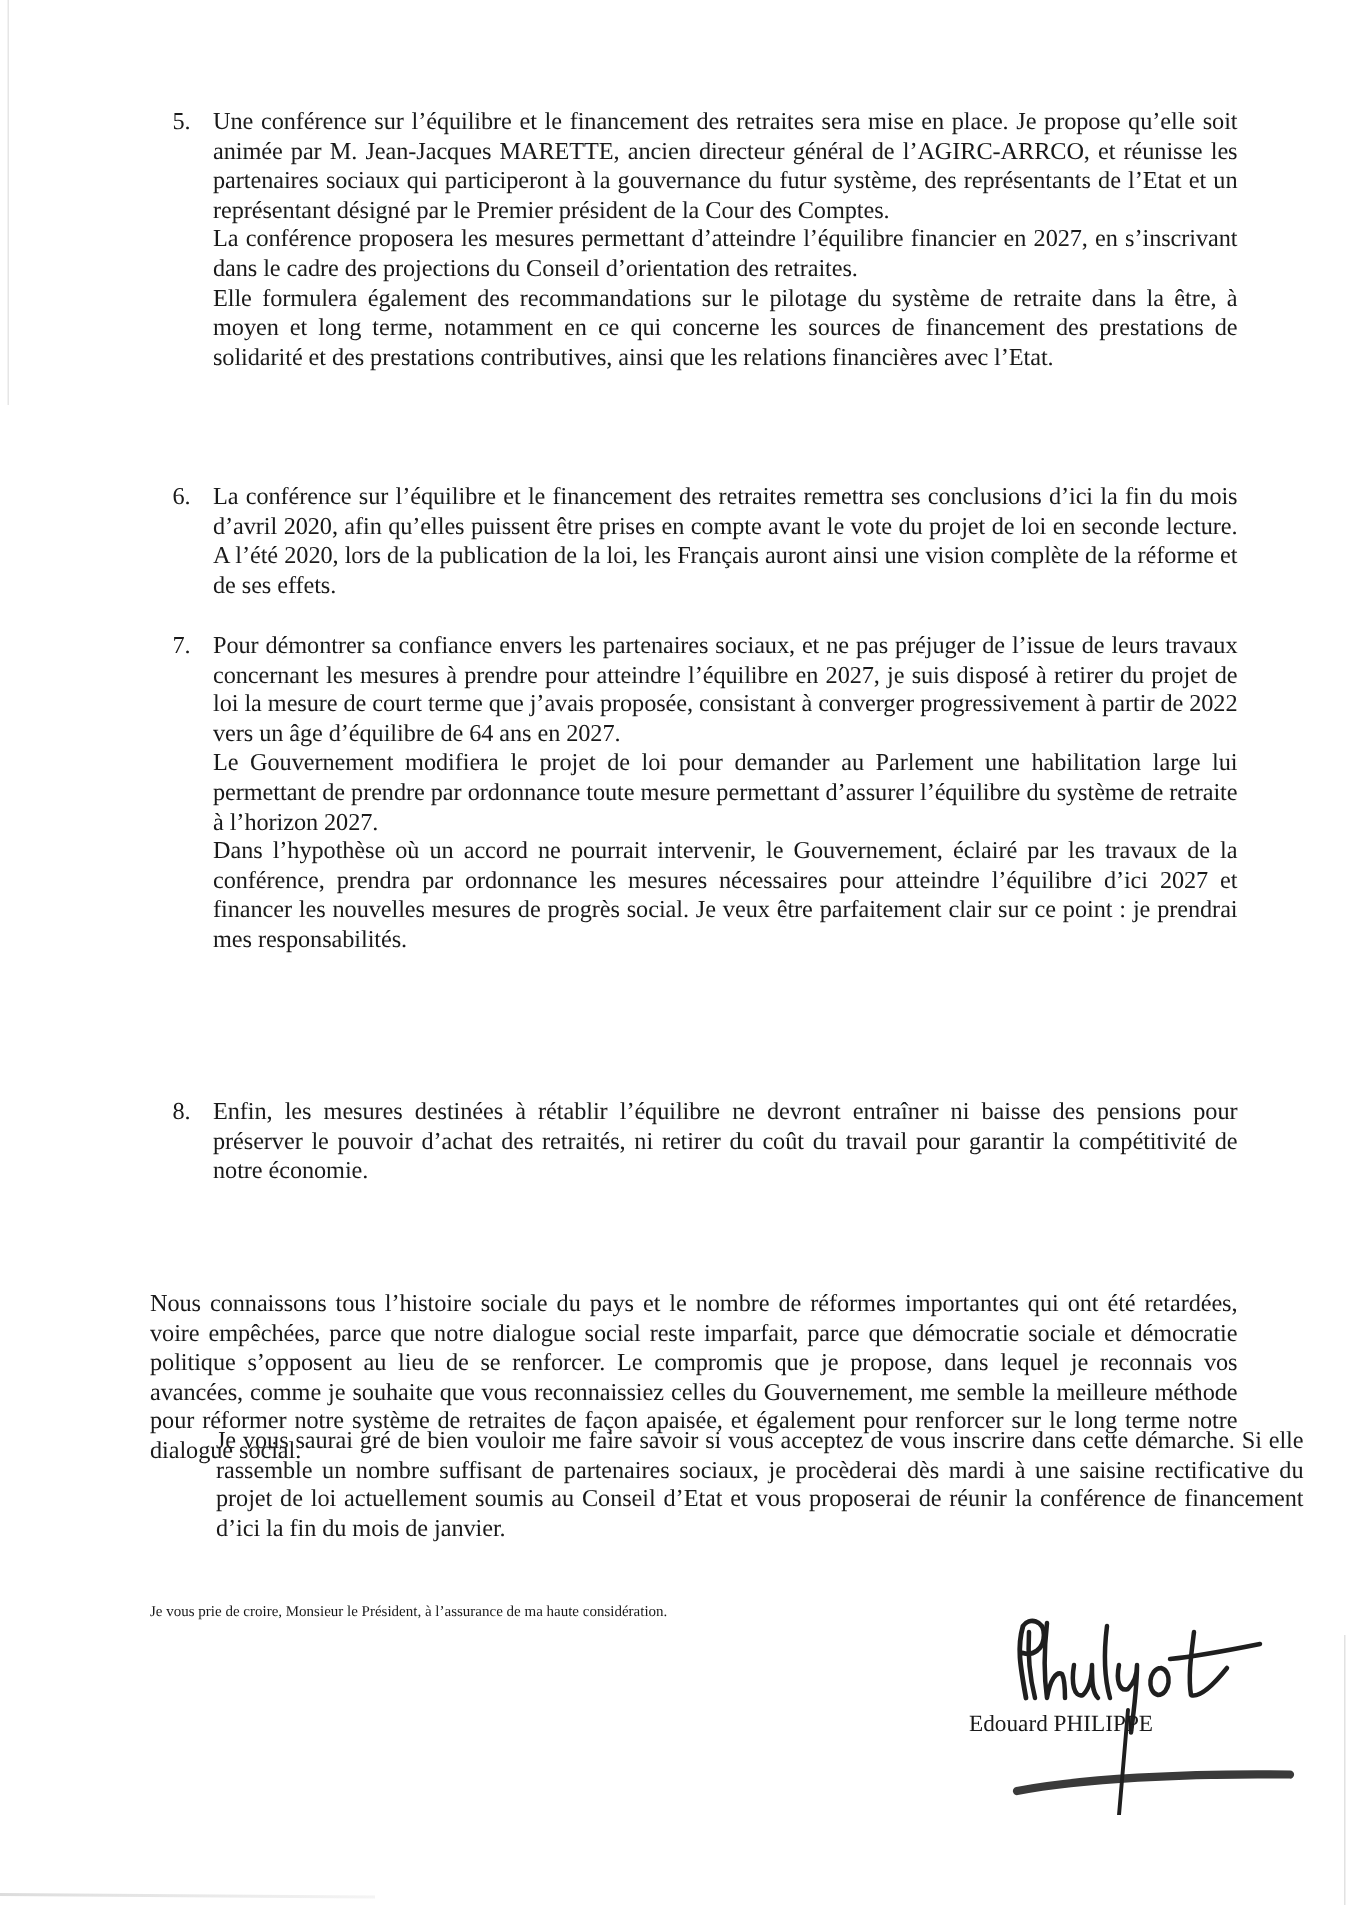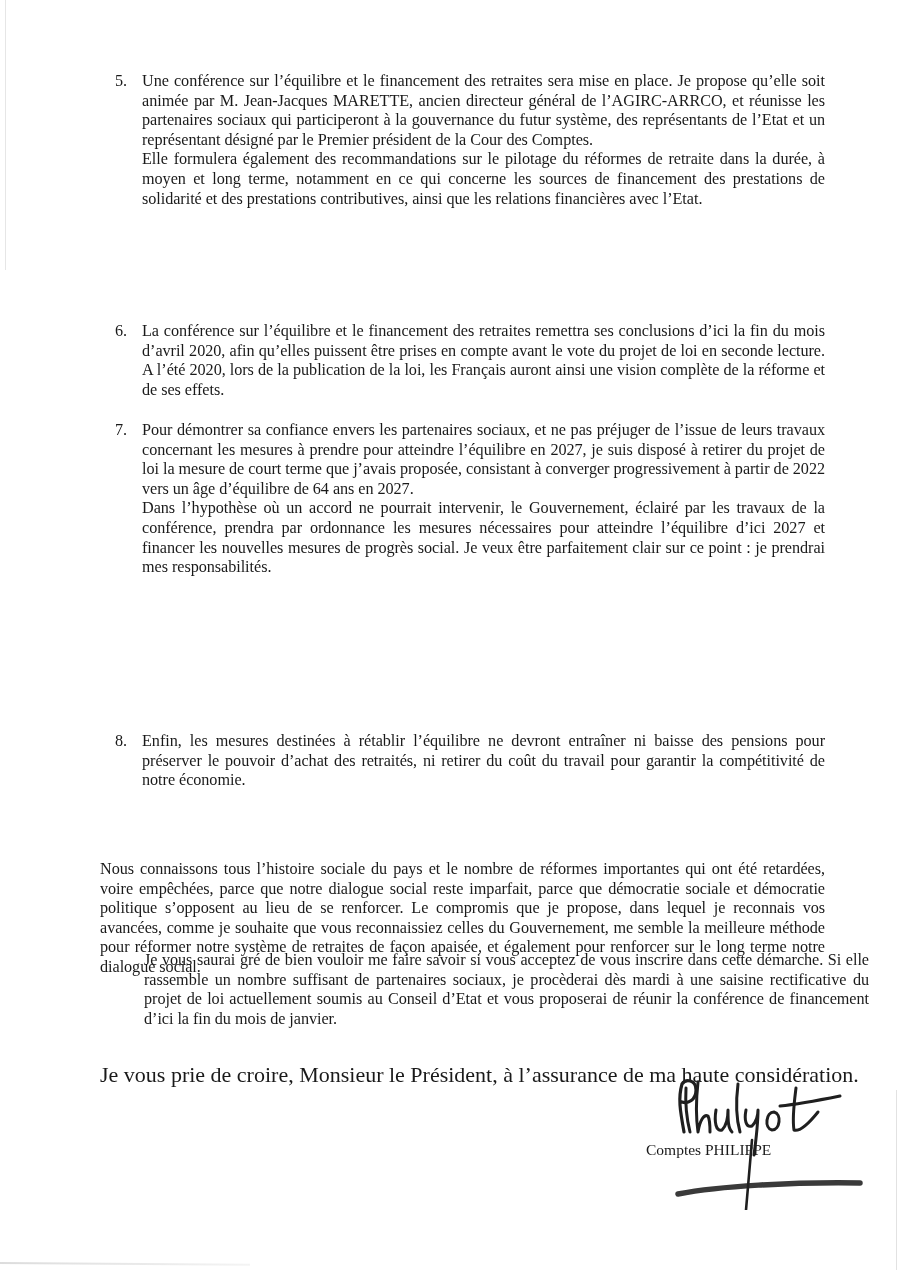--- a/index.html
+++ b/index.html
@@ -64,21 +64,21 @@
       text-align: justify;
     }
     .para {
       left: 100px;
       width: 725px;
     }
     .closing {
       position: absolute;
       left: 100px;
       top: 1065px;
-      font-size: 22px;
+      font-size: 10px;
       line-height: 19.6px;
     }
     .signature {
       position: absolute;
       left: 640px;
       top: 1070px;
       width: 230px;
       height: 140px;
     }
     .signatory {
@@ -94,31 +94,33 @@
 <body>
 
 <div class="page">
   <div class="scan-edge-left"></div>
   <div class="scan-edge-right"></div>
   <div class="scan-edge-bottom"></div>
 
   <div class="block item" style="top:72px;">
     <span class="num">5.</span>
     <p>Une conférence sur l’équilibre et le financement des retraites sera mise en place. Je propose qu’elle soit animée par M. Jean-Jacques MARETTE, ancien directeur général de l’AGIRC-ARRCO, et réunisse les partenaires sociaux qui participeront à la gouvernance du futur système, des représentants de l’Etat et un représentant désigné par le Premier président de la Cour des Comptes.</p>
-    <p>Elle formulera également des recommandations sur le pilotage du réformes de retraite dans la durée, à moyen et long terme, notamment en ce qui concerne les sources de financement des prestations de solidarité et des prestations contributives, ainsi que les relations financières avec l’Etat.</p>
+    <p>La conférence proposera les mesures permettant d’atteindre l’équilibre financier en 2027, en s’inscrivant dans le cadre des projections du Conseil d’orientation des retraites.</p>
+    <p>Elle formulera également des recommandations sur le pilotage du système de retraite dans la être, à moyen et long terme, notamment en ce qui concerne les sources de financement des prestations de solidarité et des prestations contributives, ainsi que les relations financières avec l’Etat.</p>
   </div>
 
   <div class="block item" style="top:322px;">
     <span class="num">6.</span>
     <p>La conférence sur l’équilibre et le financement des retraites remettra ses conclusions d’ici la fin du mois d’avril 2020, afin qu’elles puissent être prises en compte avant le vote du projet de loi en seconde lecture. A l’été 2020, lors de la publication de la loi, les Français auront ainsi une vision complète de la réforme et de ses effets.</p>
   </div>
 
   <div class="block item" style="top:421px;">
     <span class="num">7.</span>
     <p>Pour démontrer sa confiance envers les partenaires sociaux, et ne pas préjuger de l’issue de leurs travaux concernant les mesures à prendre pour atteindre l’équilibre en 2027, je suis disposé à retirer du projet de loi la mesure de court terme que j’avais proposée, consistant à converger progressivement à partir de 2022 vers un âge d’équilibre de 64 ans en 2027.</p>
+    <p>Le Gouvernement modifiera le projet de loi pour demander au Parlement une habilitation large lui permettant de prendre par ordonnance toute mesure permettant d’assurer l’équilibre du système de retraite à l’horizon 2027.</p>
     <p>Dans l’hypothèse où un accord ne pourrait intervenir, le Gouvernement, éclairé par les travaux de la conférence, prendra par ordonnance les mesures nécessaires pour atteindre l’équilibre d’ici 2027 et financer les nouvelles mesures de progrès social. Je veux être parfaitement clair sur ce point : je prendrai mes responsabilités.</p>
   </div>
 
   <div class="block item" style="top:732px;">
     <span class="num">8.</span>
     <p>Enfin, les mesures destinées à rétablir l’équilibre ne devront entraîner ni baisse des pensions pour préserver le pouvoir d’achat des retraités, ni retirer du coût du travail pour garantir la compétitivité de notre économie.</p>
   </div>
 
   <div class="block para" style="top:816px;margin-top:44px;">
     <p>Nous connaissons tous l’histoire sociale du pays et le nombre de réformes importantes qui ont été retardées, voire empêchées, parce que notre dialogue social reste imparfait, parce que démocratie sociale et démocratie politique s’opposent au lieu de se renforcer. Le compromis que je propose, dans lequel je reconnais vos avancées, comme je souhaite que vous reconnaissiez celles du Gouvernement, me semble la meilleure méthode pour réformer notre système de retraites de façon apaisée, et également pour renforcer sur le long terme notre dialogue social.</p>
@@ -148,14 +150,14 @@
 
       <path d="M156 18 C154 34 152 48 154 60 C160 62 170 52 178 42" stroke-width="3"></path>
       <path d="M140 36 C160 34 180 30 200 26" stroke-width="3"></path>
 
       <path d="M38 124 C80 116 150 112 220 113" stroke-width="5.5" stroke="#3a3a3a"></path>
 
       <path d="M112 70 C110 95 108 118 106 140" stroke-width="2.6"></path>
     </g>
   </svg>
 
-  <div class="signatory">Comptes PHILIPPE</div>
+  <div class="signatory">Edouard PHILIPPE</div>
 </div>
 
 </body></html>

